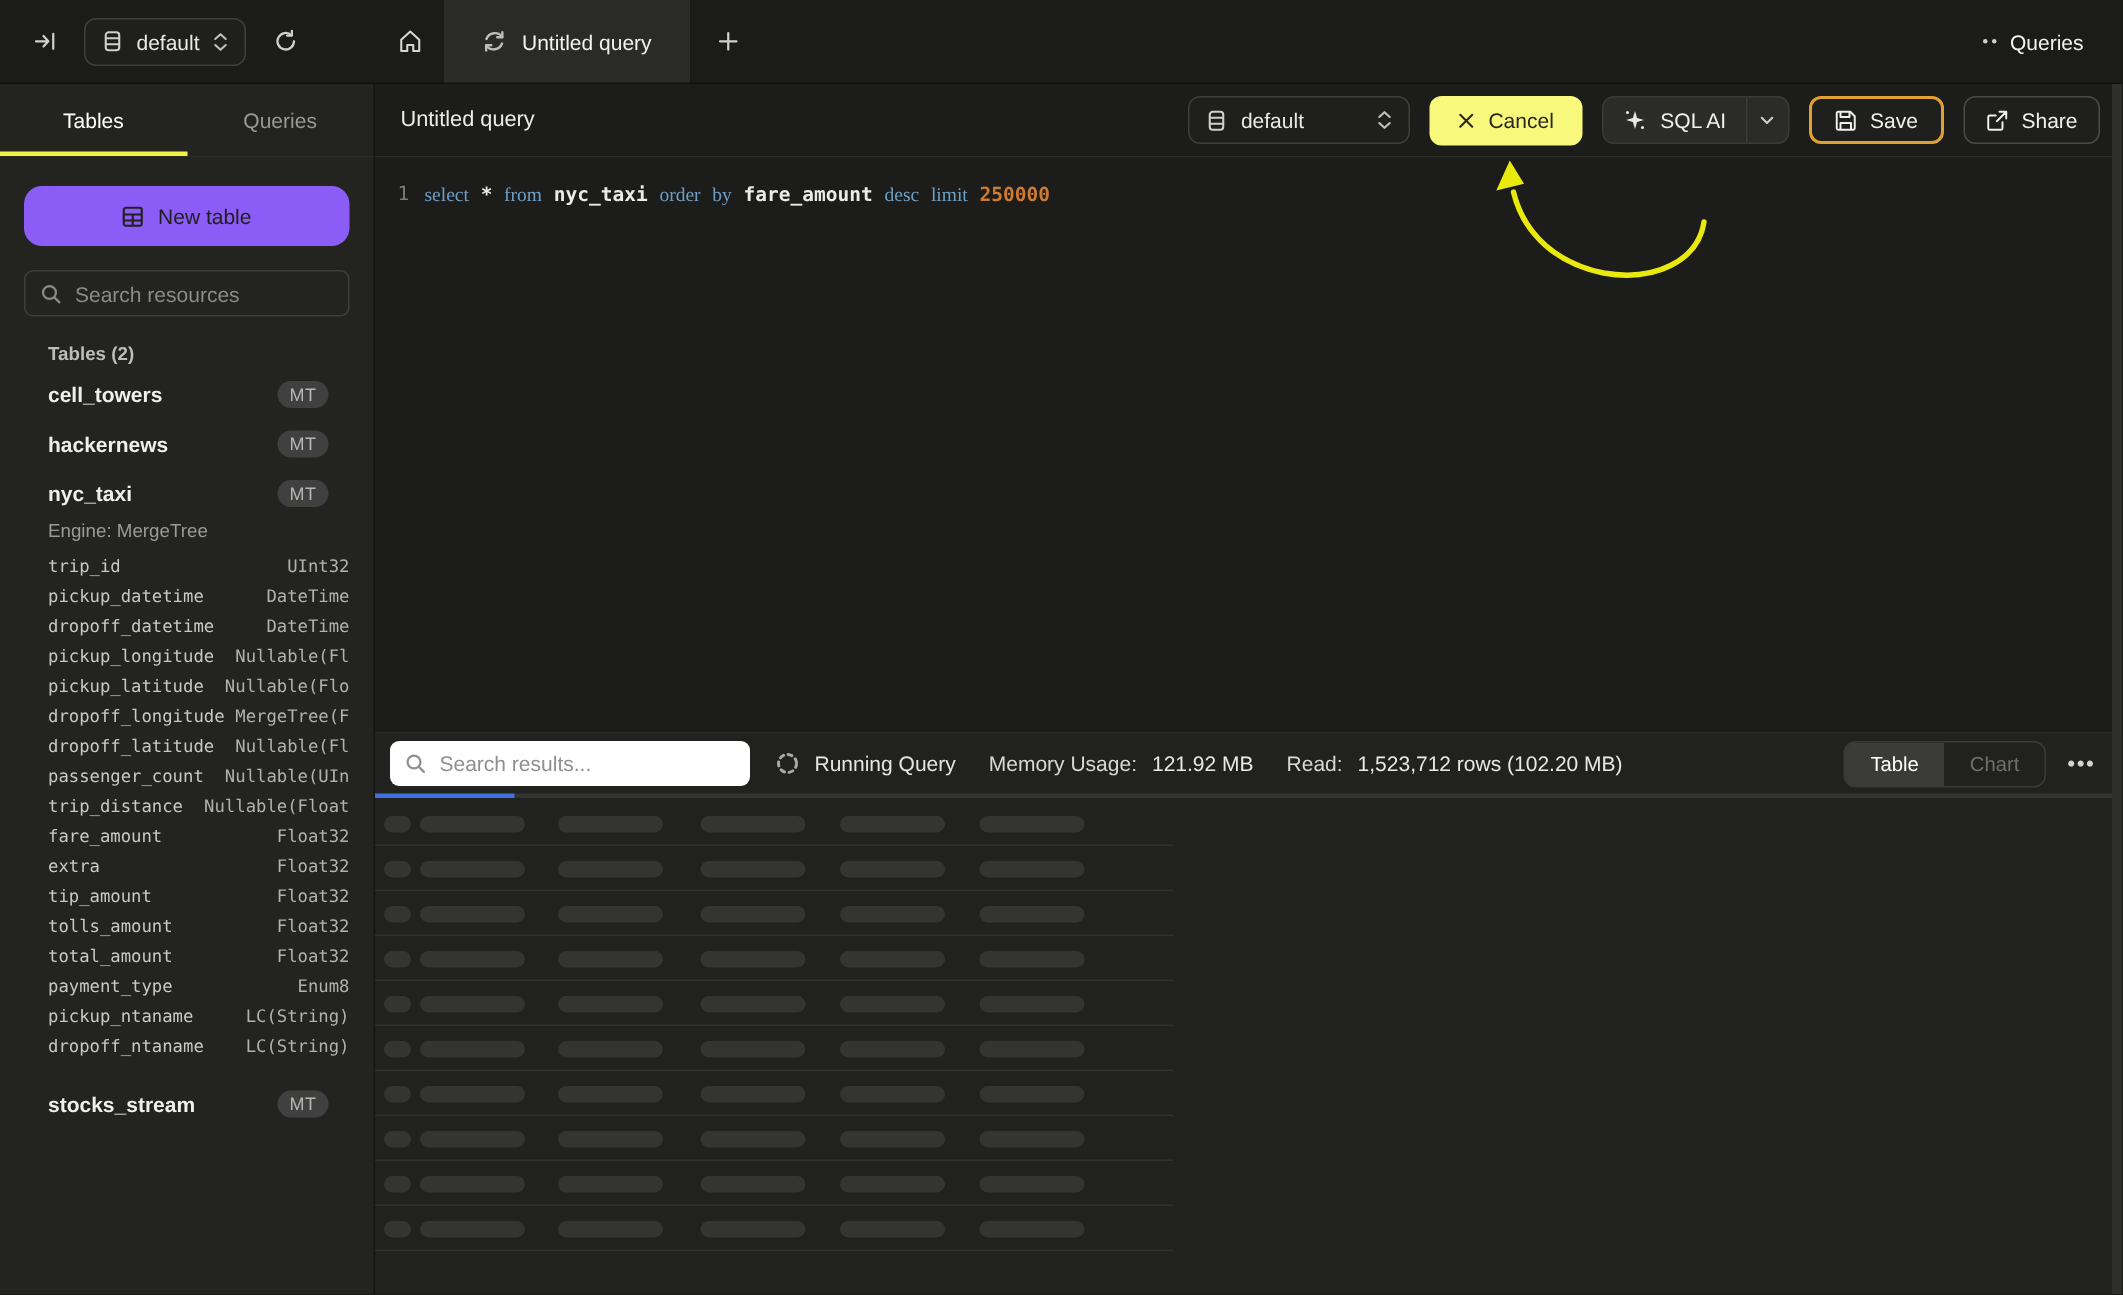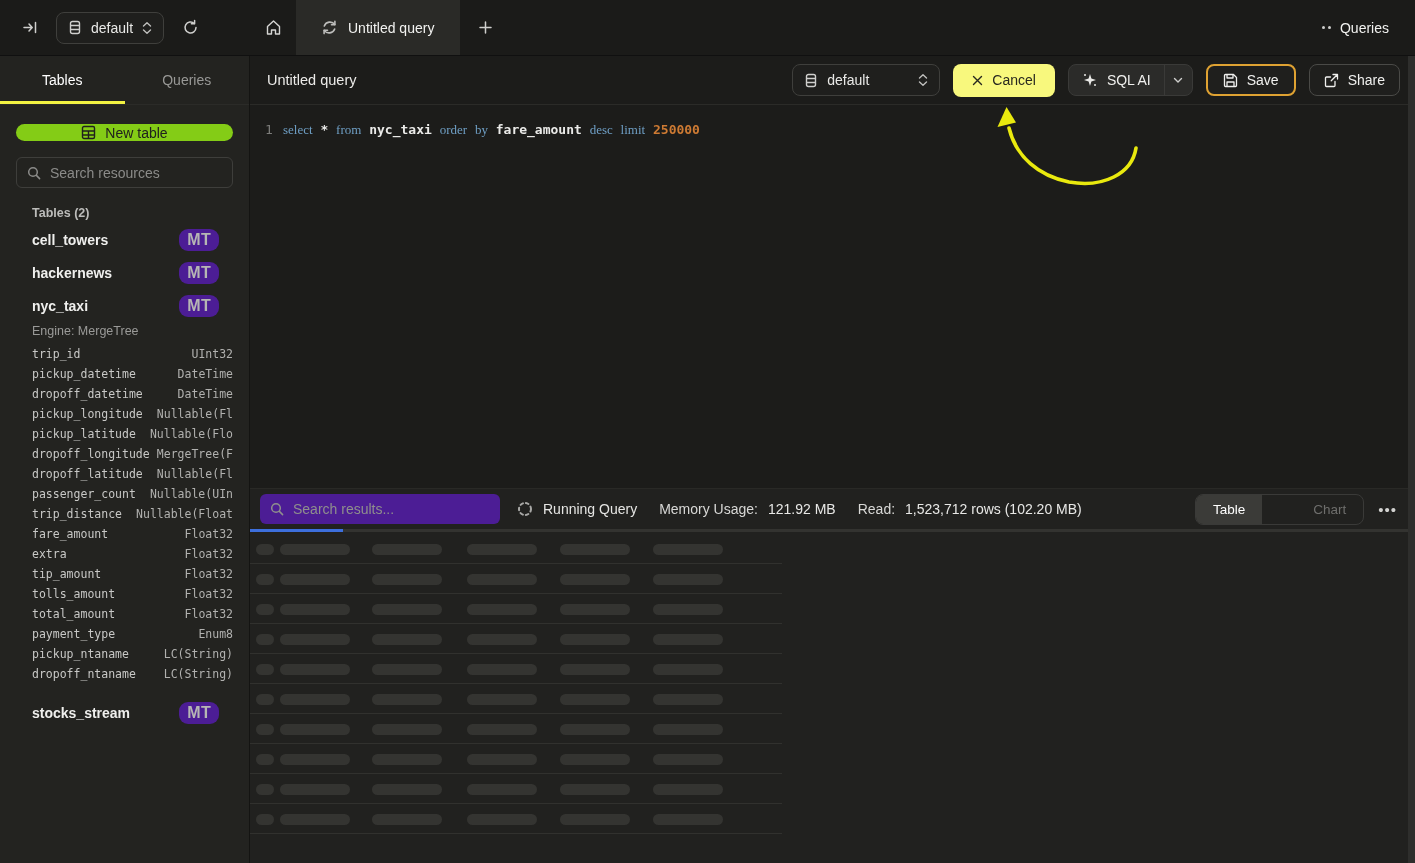--- a/index.html
+++ b/index.html
@@ -20,27 +20,27 @@
   .tb-right { margin-left:auto; display:flex; align-items:center; gap:9px; padding-right:26px; color:#f2f2f0; font-size:14px; font-weight:500; }
   .two-dots { display:flex; gap:3px; }
   .two-dots i { width:3px; height:3px; border-radius:50%; background:#cfcfcd; }
 
   
   .sidebar { position:absolute; top:56px; left:0; width:250px; bottom:0; background:#232320; border-right:1px solid #141412; }
   .sb-tabs { height:49px; display:flex; border-bottom:1px solid #2b2b28; position:relative; }
   .sb-tab { flex:1; display:flex; align-items:center; justify-content:center; font-size:14px; color:#989896; cursor:pointer; }
   .sb-tab.active { color:#ffffff; font-weight:500; }
   .sb-underline { position:absolute; bottom:0; left:0; width:125px; height:3px; background:#f2f242; }
-  .new-table-btn { margin:19px 16px 0 16px; height:17px; background:#84cc16; border-radius:12px; display:flex; align-items:center; justify-content:center; gap:9px; color:#20201e; font-size:14px; font-weight:500; cursor:pointer; }
+  .new-table-btn { margin:19px 16px 0 16px; height:40px; background:#8b5cf6; border-radius:12px; display:flex; align-items:center; justify-content:center; gap:9px; color:#20201e; font-size:14px; font-weight:500; cursor:pointer; }
   .sb-search { margin:16px 16px 0 16px; height:31px; border:1px solid #3e3e3b; border-radius:6px; display:flex; align-items:center; gap:9px; padding:0 10px; color:#8b8b89; font-size:14px; cursor:text; background:transparent; }
   .sb-section { margin:18px 16px 0 32px; font-size:12.5px; font-weight:600; color:#bcbcba; }
   .tbl-list { margin-top:3px; }
   .tbl-item { height:33px; display:flex; align-items:center; justify-content:space-between; padding:0 30px 0 32px; cursor:pointer; }
   .tbl-name { font-size:14px; font-weight:600; color:#efefed; }
-  .mt-badge { background:#4c1d95; border-radius:9px; padding:2px 8px; font-size:16px; font-weight:700; color:#b6b6b4; letter-spacing:.3px; }
+  .mt-badge { background:#404040; border-radius:9px; padding:2px 8px; font-size:12px; font-weight:400; color:#b6b6b4; letter-spacing:.3px; }
   .engine-line { padding:2px 16px 0 32px; font-size:12.5px; color:#9a9a98; height:22px; }
   .col-list { margin-top:0; padding:0 16px 0 32px; }
   .col-row { height:20px; display:flex; align-items:center; justify-content:space-between; font-family:"DejaVu Sans Mono", monospace; font-size:11.5px; white-space:nowrap; }
   .col-name { color:#c8c8c6; }
   .col-type { color:#b1b1af; }
   .tbl-item.last { margin-top:12px; }
 
   
   .main { position:absolute; left:250px; top:56px; right:0; bottom:0; background:#1c1c1a; }
   .main-header { height:49px; border-bottom:1px solid #2b2b28; display:flex; align-items:center; padding:0 15px 0 17px; }
@@ -60,26 +60,26 @@
   .code-line { display:flex; padding-top:15px; font-family:"DejaVu Sans Mono", monospace; font-size:13px; line-height:19px; }
   .gutter { width:23px; padding-left:15px; color:#7c7c7a; flex:0 0 auto; }
   .code { margin-left:10px; white-space:pre; }
   .tok-kw { color:#6f9fc5;font-family:Liberation Serif, serif; }
   .tok-id { color:#eaeae8; font-weight:bold; }
   .tok-num { color:#cd7a33; font-weight:bold; }
 
   
   .results { position:absolute; top:432px; left:0; right:0; bottom:0; background:#21211f; border-top:1px solid #292926; }
   .results-toolbar { height:40px; display:flex; align-items:center; padding:0 14px 0 10px; }
-  .rs-search { width:240px; height:30px; background:#4c1d95; border-radius:6px; display:flex; align-items:center; gap:9px; padding:0 10px; color:#8f8f8d; font-size:14px; cursor:text; flex:0 0 auto; }
+  .rs-search { width:240px; height:30px; background:#ffffff; border-radius:6px; display:flex; align-items:center; gap:9px; padding:0 10px; color:#8f8f8d; font-size:14px; cursor:text; flex:0 0 auto; }
   .rs-status { display:flex; align-items:center; gap:10px; margin-left:17px; color:#e5e5e3; font-size:14px; }
   .rs-stat { display:flex; align-items:center; gap:10px; margin-left:22px; font-size:14px; }
   .rs-stat .lbl { color:#d8d8d6; }
   .rs-stat .val { color:#e8e8e6; }
-  .view-toggle { margin-left:auto; display:flex; align-items:flex-end; border:1px solid #3a3a38; border-radius:8px; height:31px; overflow:hidden;gap:34px; }
+  .view-toggle { margin-left:auto; display:flex; align-items:flex-end; border:1px solid #3a3a38; border-radius:8px; height:31px; overflow:hidden; }
   .seg { padding:0 17px; height:100%; display:flex; align-items:center; font-size:13.5px; cursor:pointer; color:#6e6e6c; }
   .seg.active { background:#3b3b38; color:#ffffff; font-weight:500; }
   .more-btn { margin-left:10px; color:#d2d2d0; font-size:15px; letter-spacing:1px; cursor:pointer; padding:0 4px; }
   .progress-track { height:3px; background:#333330; }
   .progress-fill { width:93px; height:3px; background:#3d6fdd; }
   .skeleton { margin-top:2px; }
   .sk-row { position:relative; height:30px; width:532px; border-bottom:1px solid #31312e; }
   .sk-pill { position:absolute; top:10px; height:11px; border-radius:6px; background:#343431; }
 
   

